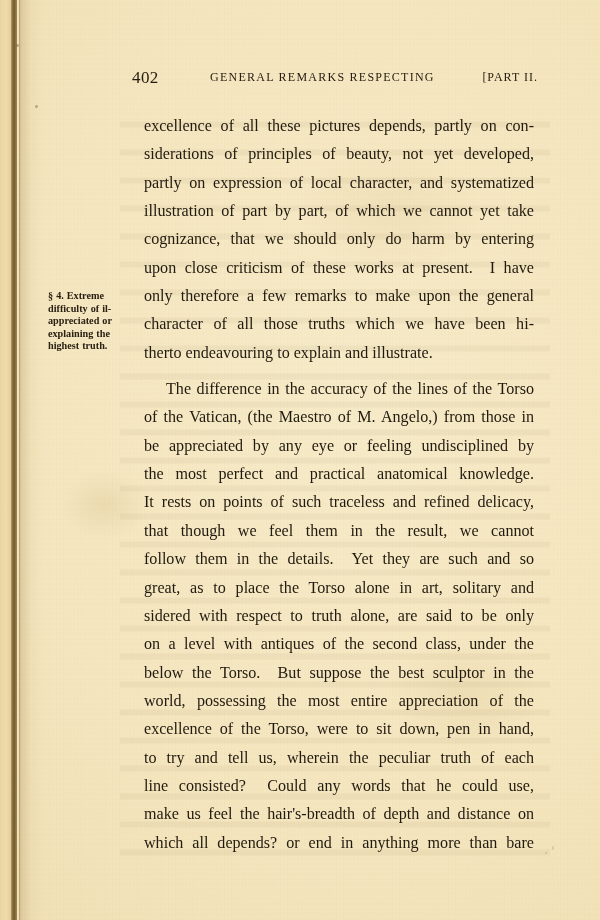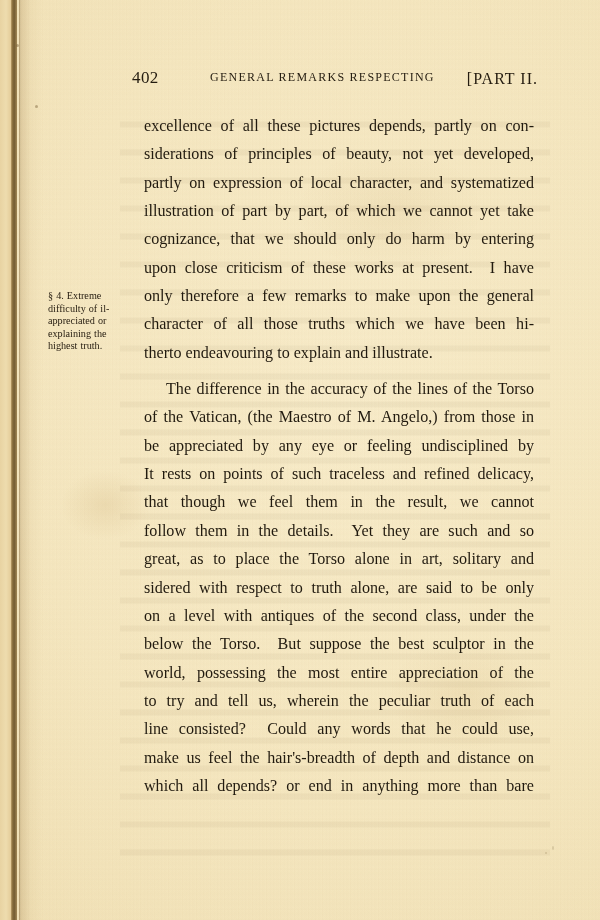--- a/index.html
+++ b/index.html
@@ -106,38 +106,39 @@
     top: 2px;
     font-size: 12px;
     font-variant: small-caps;
     letter-spacing: 1.25px;
     white-space: nowrap;
   }
   .head-part {
     position: absolute;
     right: 0;
     top: 2px;
-    font-size: 16px;
+    font-size: 12px;
     font-variant: small-caps;
     letter-spacing: 1.0px;
     white-space: nowrap;
     font-family: Liberation Serif, serif;
   }
 
   
   .side-note {
     position: absolute;
     left: 48px;
     top: 290px;
     width: 88px;
     font-size: 10.2px;
     line-height: 12.6px;
     color: #2a2114;
     text-align: left;
     word-spacing: 0.5px;
+    font-weight: bold;
   }
 
   
   .textblock {
     position: absolute;
     left: 136px;
     top: 104px;
     width: 406px;
     color: #211a0f;
     font-size: 16.1px;
@@ -246,28 +247,30 @@
         <span class="ln">cognizance, that we should only do harm by entering</span>
         <span class="ln">upon close criticism of these works at present.  I have</span>
         <span class="ln">only therefore a few remarks to make upon the general</span>
         <span class="ln">character of all those truths which we have been hi-</span>
         <span class="ln last">therto endeavouring to explain and illustrate.</span>
       </p>
       <p class="para">
         <span class="ln"><span class="indent"></span>The difference in the accuracy of the lines of the Torso</span>
         <span class="ln">of the Vatican, (the Maestro of M. Angelo,) from those in</span>
         <span class="ln">be appreciated by any eye or feeling undisciplined by</span>
+        <span class="ln">the most perfect and practical anatomical knowledge.</span>
         <span class="ln">It rests on points of such traceless and refined delicacy,</span>
         <span class="ln">that though we feel them in the result, we cannot</span>
         <span class="ln">follow them in the details.  Yet they are such and so</span>
         <span class="ln">great, as to place the Torso alone in art, solitary and</span>
         <span class="ln">sidered with respect to truth alone, are said to be only</span>
         <span class="ln">on a level with antiques of the second class, under the</span>
         <span class="ln">below the Torso.  But suppose the best sculptor in the</span>
         <span class="ln">world, possessing the most entire appreciation of the</span>
+        <span class="ln">excellence of the Torso, were to sit down, pen in hand,</span>
         <span class="ln">to try and tell us, wherein the peculiar truth of each</span>
         <span class="ln">line consisted?  Could any words that he could use,</span>
         <span class="ln">make us feel the hair's-breadth of depth and distance on</span>
         <span class="ln">which all depends? or end in anything more than bare</span>
       </p>
     </div>
 
 </div>
 
 </body></html>

